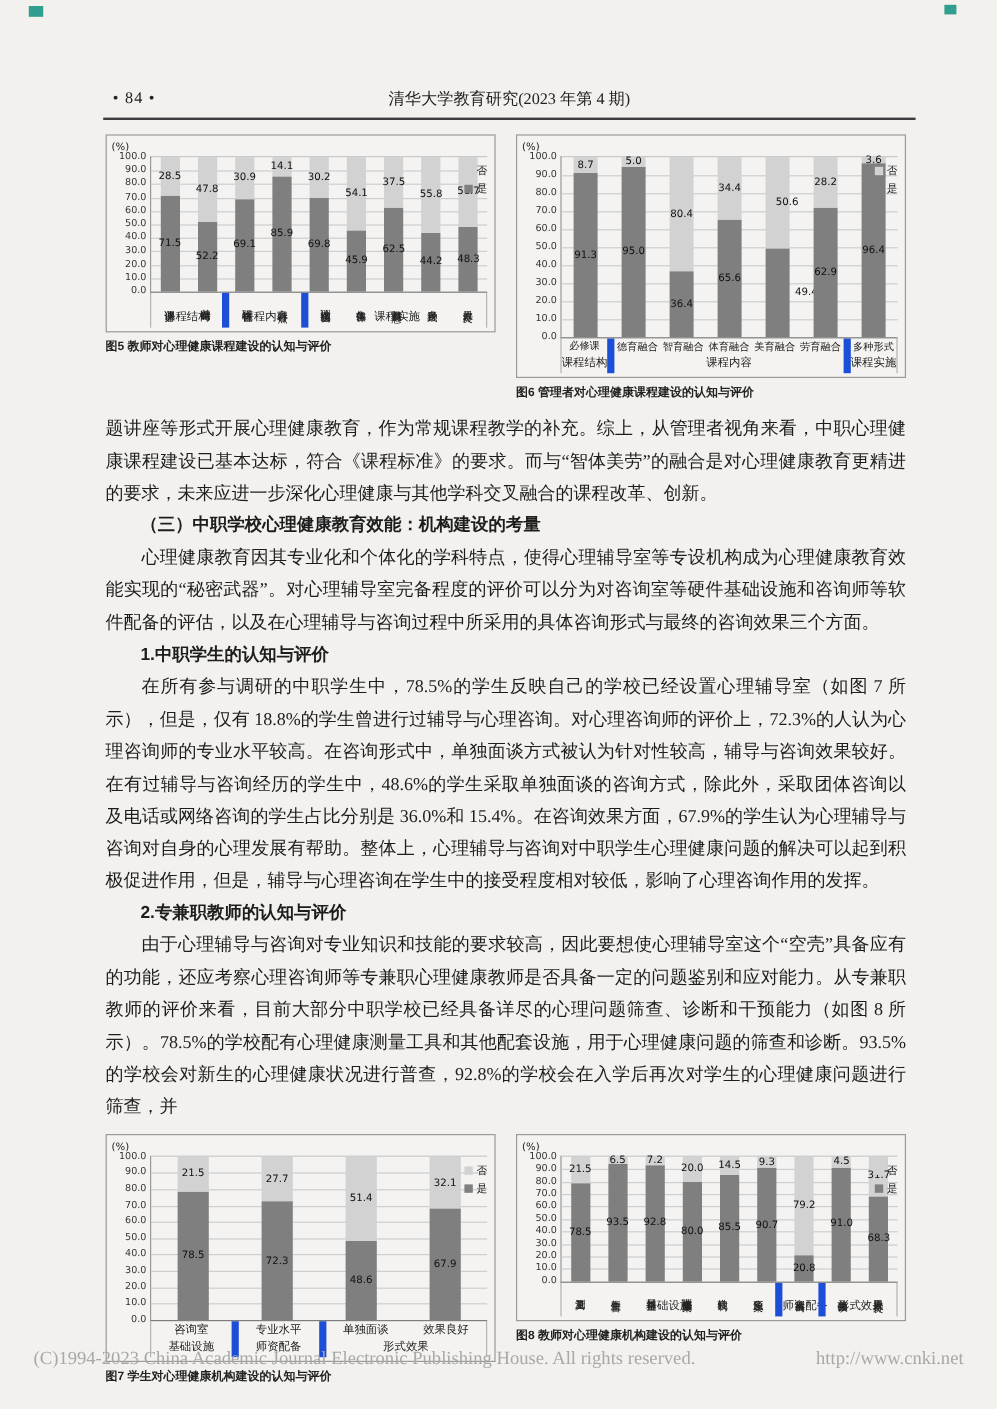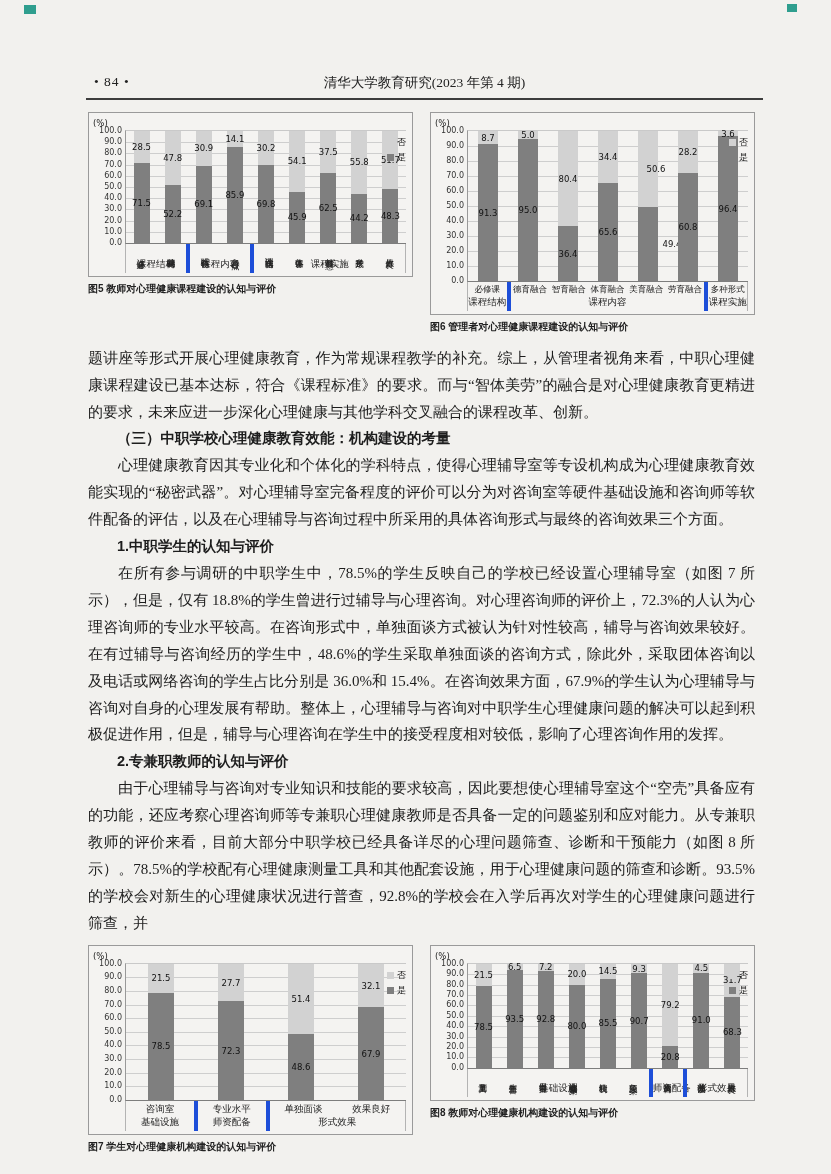--- a/index.html
+++ b/index.html
@@ -33,21 +33,21 @@
   .bar{position:relative;height:100%;flex:none;}
   .seg{position:absolute;left:0;width:100%;}
   .val{position:absolute;left:50%;transform:translate(-50%,-50%);font-size:8.5px;color:#111;white-space:nowrap;}
   .legend{position:absolute;top:5px;right:0;font-size:9px;color:#222;background:transparent;}
   .legend-row{display:flex;align-items:center;margin-bottom:2px;}
   .sw{width:7px;height:7px;display:inline-block;margin-right:3px;flex:none;}
 
   
   .labels-area{margin-left:32px;display:flex;border-left:1px solid #b3b3b3;border-right:1px solid #b3b3b3;}
   .group{display:flex;flex-direction:column;flex-basis:0;min-width:0;}
-  .group + .group{border-left:4px solid #1d4ed8;font-family:Liberation Serif, serif;}
+  .group + .group{border-left:6px solid #1d4ed8;font-family:Liberation Serif, serif;}
   .cat-row{flex:1;display:flex;padding-top:3px;}
   .cat{flex:1;text-align:center;font-size:8.5px;line-height:1.15;color:#222;min-width:0;}
   .vtext{writing-mode:vertical-rl;text-orientation:upright;display:inline-block;letter-spacing:0.5px;line-height:1;}
   .group-label{text-align:center;font-size:9.5px;padding:1px 0 2px;color:#222;white-space:nowrap;}
 
   
   [data-chart="0"] .plot,[data-chart="0"] .y-col{height:112px;}
   [data-chart="1"] .plot,[data-chart="1"] .y-col{height:150px;}
   [data-chart="2"] .plot,[data-chart="2"] .y-col{height:136px;}
   [data-chart="3"] .plot,[data-chart="3"] .y-col{height:104px;}
@@ -267,21 +267,21 @@
                   <div class="bar">
                     <div class="seg" style="height: 49.4%; bottom: 0px; background: rgb(127, 127, 127);"></div>
                     <div class="seg" style="height: 50.6%; bottom: 49.4%; background: rgb(210, 210, 210);"></div>
                     <div class="val" style="top: 25.3%; padding-left: 16px;">50.6</div>
                     <div class="val" style="top: 75.3%; padding-left: 48px;">49.4</div>
                   </div>
                   <div class="bar">
                     <div class="seg" style="height: 71.8%; bottom: 0px; background: rgb(127, 127, 127);"></div>
                     <div class="seg" style="height: 28.2%; bottom: 71.8%; background: rgb(210, 210, 210);"></div>
                     <div class="val" style="top: 14.1%;">28.2</div>
-                    <div class="val" style="top: 64.1%;">60.8</div>
+                    <div class="val" style="top: 64.1%;">62.9</div>
                   </div>
                   <div class="bar">
                     <div class="seg" style="height: 96.4%; bottom: 0px; background: rgb(127, 127, 127);"></div>
                     <div class="seg" style="height: 3.6%; bottom: 96.4%; background: rgb(210, 210, 210);"></div>
                     <div class="val" style="top: 1.8%;">3.6</div>
                     <div class="val" style="top: 51.8%;">96.4</div>
                   </div>
                 </div>
                 <div class="legend">
                   <div class="legend-row">
@@ -545,14 +545,18 @@
                 <div class="group-label">形式效果</div>
               </div>
             </div>
           </div>
         <div class="caption">图8 教师对心理健康机构建设的认知与评价</div>
       </div>
     </div>
 
   </div>
 
+  <div class="footer">
+    <span>(C)1994-2023 China Academic Journal Electronic Publishing House. All rights reserved.</span>
+    <span>http://www.cnki.net</span>
+  </div>
 
 </div>
 
 </body></html>

